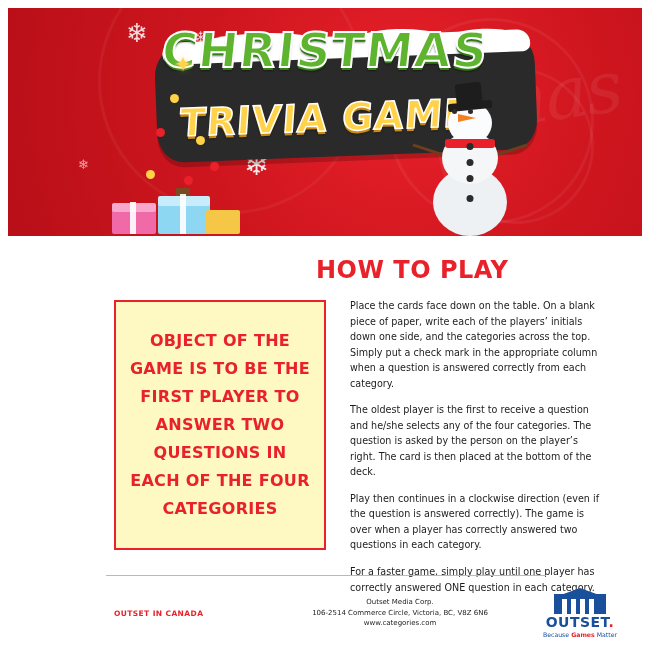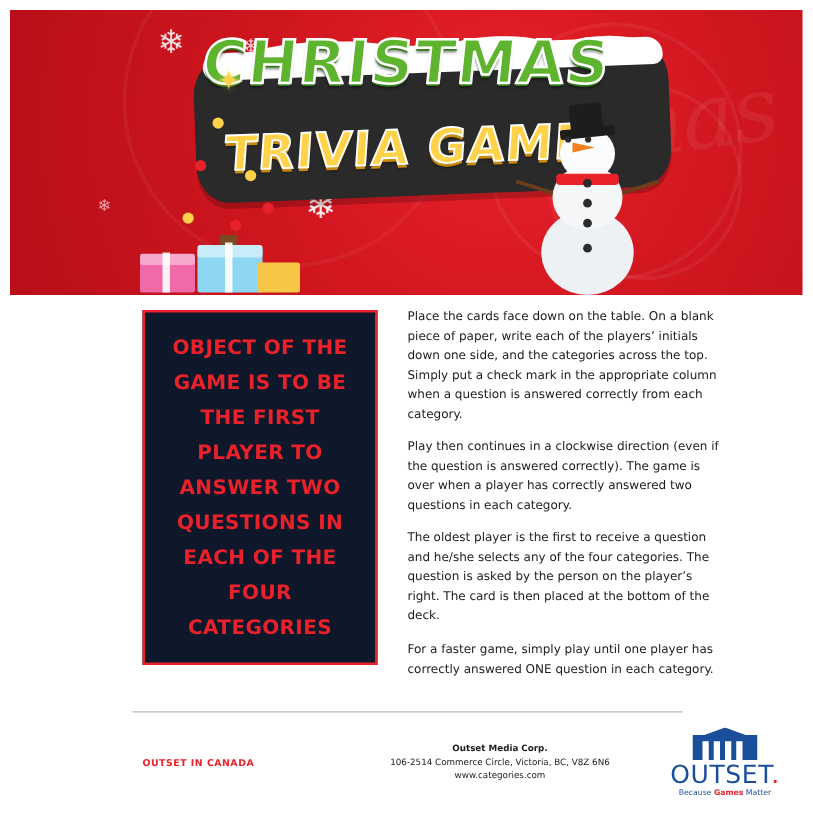--- a/index.html
+++ b/index.html
@@ -233,28 +233,28 @@
     letter-spacing: 0.5px;
     color: #e8212a;
   }
   .cols {
     display: flex;
     gap: 24px;
     align-items: flex-start;
     padding-left: 106px;
   }
   .object-box {
-    width: 188px;
+    width: 212px;
     min-height: 250px;
-    background: #0f172a;
+    background: #fef9c3;
     border: 2px solid #e8212a;
     display: flex;
     align-items: center;
     justify-content: center;
-    padding: 14px 10px;
+    padding: 2px 10px;
     box-sizing: border-box;
     margin-top: 6px;
   }
   .object-text {
     font-family: "DejaVu Sans", sans-serif;
     font-weight: bold;
     font-size: 16px;
     line-height: 1.75;
     color: #e8212a;
     text-align: center;
@@ -297,34 +297,34 @@
     width: 176px;
   }
   .addr {
     font-family: "DejaVu Sans", sans-serif;
     font-size: 7px;
     line-height: 1.5;
     color: #1c1c1c;
     text-align: center;
     width: 220px;
   }
-  .addr .co { font-weight: bold; }
+  .addr .co { font-weight: normal; }
   .logo {
     margin-left: 22px;
     text-align: center;
     width: 96px;
   }
   .logo-mark {
     display: block;
     margin: 0 auto 1px auto;
   }
   .logo-word {
     font-family: "DejaVu Sans", sans-serif;
-    font-weight: normal;
-    font-size: 20px;
+    font-weight: bold;
+    font-size: 14px;
     letter-spacing: 0.5px;
     color: #1a4f9c;
     line-height: 1;
   }
   .logo-word .dot { color: #e8212a; }
   .logo-tag {
     font-family: "DejaVu Sans", sans-serif;
     font-size: 6.2px;
     color: #1a4f9c;
     margin-top: 2px;
@@ -392,30 +392,31 @@
       <span class="sm-eye r"></span>
       <span class="sm-nose"></span>
       <span class="sm-btn one"></span>
       <span class="sm-btn two"></span>
       <span class="sm-btn three"></span>
       <span class="sm-btn four"></span>
     </div>
   </div>
 
   <div class="content">
+    <h1 class="how-to-play">HOW TO PLAY</h1>
 
     <div class="cols">
       <div class="object-box">
         <div class="object-text">OBJECT OF THE GAME IS TO BE THE FIRST PLAYER TO ANSWER TWO QUESTIONS IN EACH OF THE FOUR CATEGORIES</div>
       </div>
 
       <div class="instructions">
         <p>Place the cards face down on the table. On a blank piece of paper, write each of the players’ initials down one side, and the categories across the top. Simply put a check mark in the appropriate column when a question is answered correctly from each category.</p>
+        <p>The oldest player is the first to receive a question and he/she selects any of the four categories. The question is asked by the person on the player’s right. The card is then placed at the bottom of the deck.</p>
         <p>Play then continues in a clockwise direction (even if the question is answered correctly). The game is over when a player has correctly answered two questions in each category.</p>
-        <p>The oldest player is the first to receive a question and he/she selects any of the four categories. The question is asked by the person on the player’s right. The card is then placed at the bottom of the deck.</p>
         <p>For a faster game, simply play until one player has correctly answered ONE question in each category.</p>
       </div>
     </div>
   </div>
 
   <div class="footer">
     <div class="footer-rule"></div>
     <div class="footer-inner">
       <div class="printed">OUTSET IN CANADA</div>
       <div class="addr">

